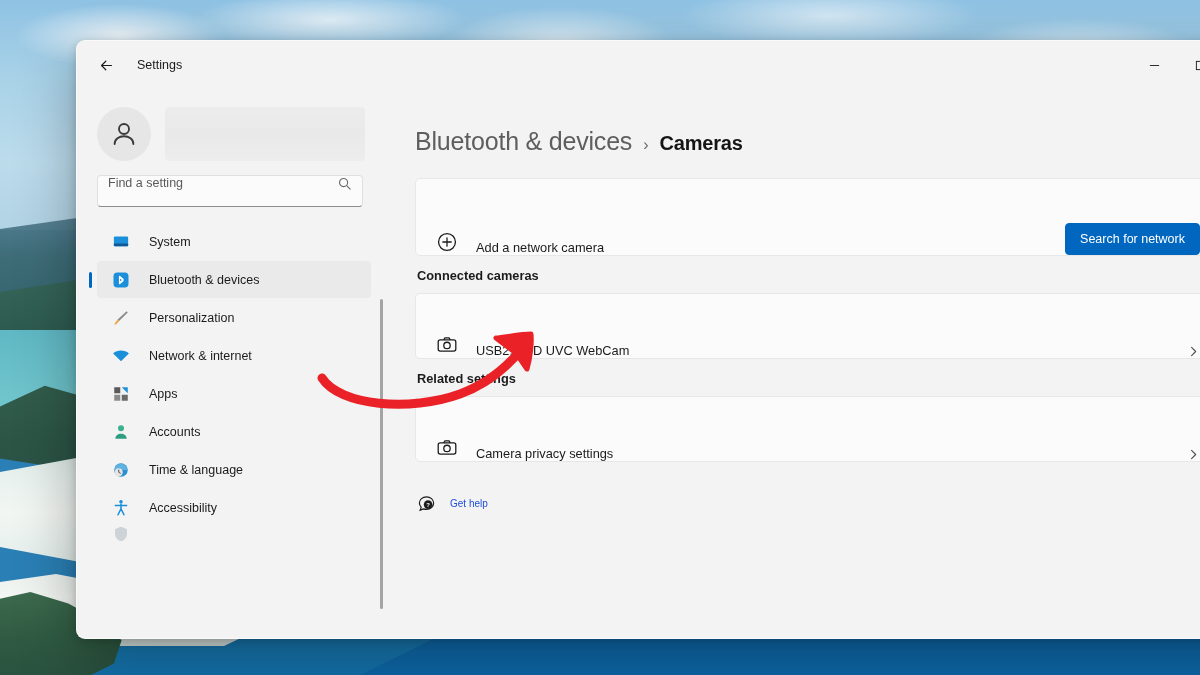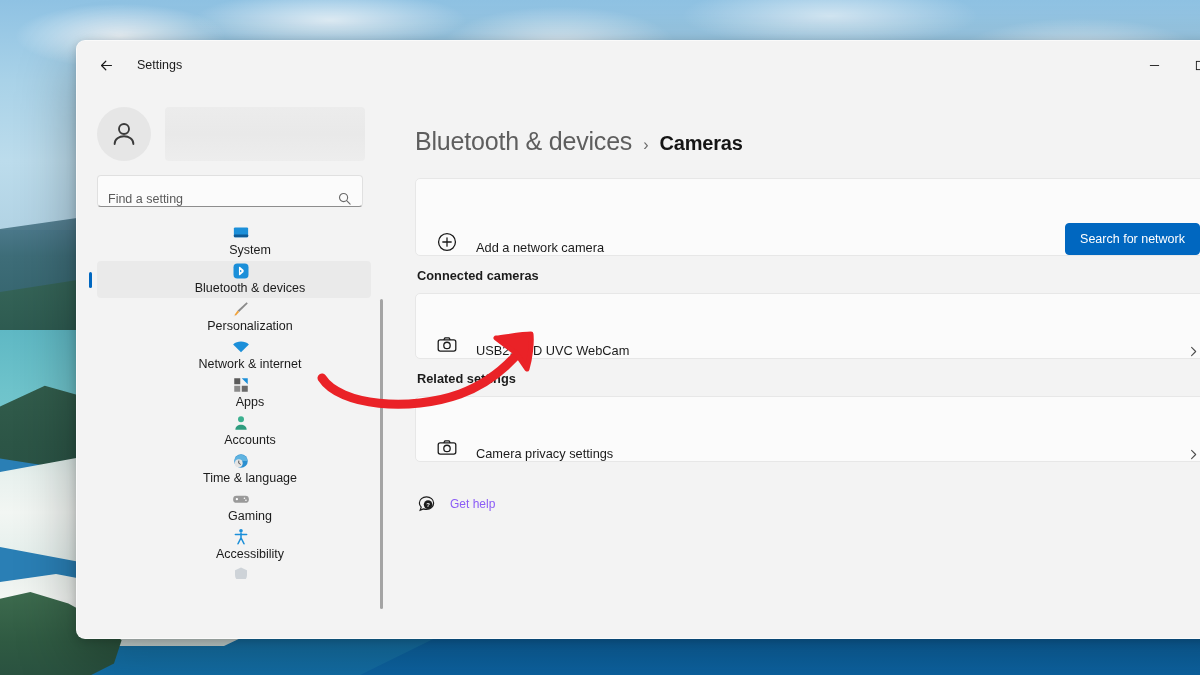--- a/index.html
+++ b/index.html
@@ -167,21 +167,21 @@
     background: linear-gradient(180deg, #ececec 0%, #e9e9e9 50%, #ededed 100%);
   }
   .search-wrap { padding: 10px 20px 6px 20px; }
   .search-box {
     height: 32px;
     background: #fbfbfb;
     border: 1px solid #e0e0e0;
     border-bottom: 1px solid #8d8d8d;
     border-radius: 4px;
     display: flex;
-    align-items: flex-end;
+    align-items: flex-start;
     padding: 0 10px;
   }
   .search-box input {
     flex: 1;
     border: none;
     outline: none;
     background: transparent;
     font-family: "Liberation Sans", sans-serif;
     font-size: 12.5px;
     color: #1b1b1b;
@@ -191,21 +191,20 @@
 
   .nav-list { margin-top: 10px; }
   .nav-item {
     display: flex;
     align-items: center;
     height: 37px;
     margin: 1px 12px 1px 20px;
     padding-left: 14px;
     border-radius: 4px;
     position: relative;
-    flex-direction: column;
   }
   .nav-item.selected { background: #eaeaea; }
   .nav-item.selected::before {
     content: "";
     position: absolute;
     left: -8px;
     top: 50%;
     transform: translateY(-50%);
     width: 3px;
     height: 16px;
@@ -310,22 +309,22 @@
 
   .get-help {
     display: flex;
     align-items: center;
     margin-top: 32px;
     gap: 14px;
     padding-left: 2px;
   }
   .gh-icon { width: 19px; height: 19px; }
   .gh-label {
-    font-size: 12px;
-    color: #8b5cf6;
+    font-size: 10px;
+    color: #1d4ed8;
   }
 
   
   #annotation-arrow {
     position: absolute;
     left: 300px;
     top: 320px;
     width: 260px;
     height: 100px;
     pointer-events: none;
@@ -470,31 +469,20 @@
               <svg viewBox="0 0 24 24">
                 <circle cx="12" cy="12" r="9" fill="#2b8fd0"></circle>
                 <path d="M3.5 12a8.5 8.5 0 0 1 17 0z" fill="#5fb3e0"></path>
                 <circle cx="9" cy="15" r="5.2" fill="#e4e4e4"></circle>
                 <path d="M9 12 L9 15 L11.2 16.3" stroke="#4a4a4a" stroke-width="1.2" fill="none" stroke-linecap="round"></path>
               </svg>
             </span>
             <span class="nav-label">Time &amp; language</span>
           </div>
 
-          <div class="nav-item">
-            <span class="nav-icon">
-              <svg viewBox="0 0 24 24">
-                <rect x="1.5" y="7.5" width="21" height="9.5" rx="4.5" fill="#9a9a9a"></rect>
-                <circle cx="6.5" cy="12.3" r="1.5" fill="#ffffff"></circle>
-                <circle cx="16.6" cy="11" r="1.1" fill="#ffffff"></circle>
-                <circle cx="18.6" cy="13.6" r="1.1" fill="#ffffff"></circle>
-              </svg>
-            </span>
-            <span class="nav-label">Gaming</span>
-          </div>
 
           <div class="nav-item">
             <span class="nav-icon">
               <svg viewBox="0 0 24 24">
                 <circle cx="12" cy="3.8" r="2.4" fill="#1b8fd9"></circle>
                 <path d="M12 7 L12 13 M4.5 8.6 L19.5 8.6 M12 13 L8 21 M12 13 L16 21" stroke="#1b8fd9" stroke-width="2.1" fill="none" stroke-linecap="round"></path>
               </svg>
             </span>
             <span class="nav-label">Accessibility</span>
           </div>

